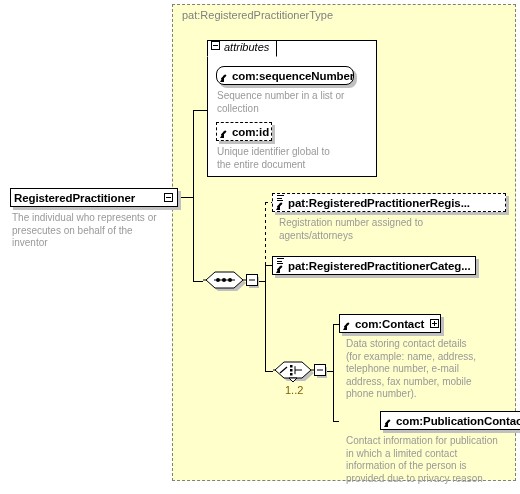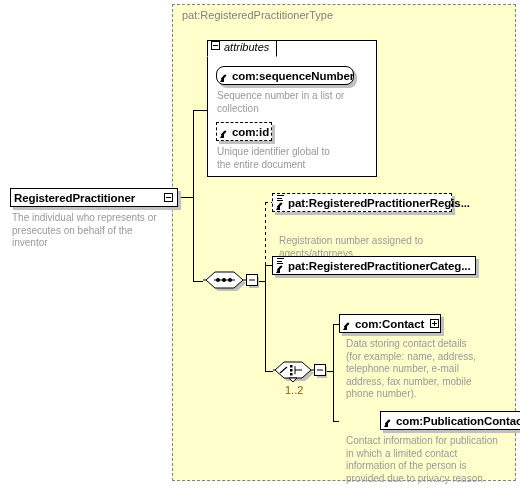--- a/index.html
+++ b/index.html
@@ -340,32 +340,32 @@
         <rect x="42" y="6" width="11" height="11" fill="#c0c0c0" transform="translate(2,2)"></rect>
         <rect x="41.5" y="5.5" width="11" height="11" fill="#fff" stroke="#000" stroke-width="1"></rect>
         <line x1="44" y1="11" x2="50" y2="11" stroke="#000" stroke-width="1"></line>
         <line x1="38" y1="11" x2="42" y2="11" stroke="#000" stroke-width="1"></line>
         <path d="M16,19 L24,19 L20,23 Z" fill="#fff" stroke="#000" stroke-width="1"></path>
       </g>
     </svg>
   </div>
   <div class="card-label" style="left:285px; top:384px;">1..2</div>
 
-  <div class="node dashed" style="left:272px; top:193px; width:180px;">
+  <div class="node dashed" style="left:272px; top:193px; width:234px;">
     <span class="icon-elem">
       <span class="lines">
           <i></i>
           <i></i>
           <i></i>
         </span>
       <span class="arr"></span>
     </span>
     <span class="node-label">pat:RegisteredPractitionerRegis...</span>
   </div>
-  <div class="doc" style="left:279px; top:235px; width:200px;">Registration number assigned to
+  <div class="doc" style="left:279px; top:217px; width:200px;">Registration number assigned to
 agents/attorneys</div>
 
   <div class="node" style="left:272px; top:256px; width:204px;">
     <span class="icon-elem">
       <span class="lines">
           <i></i>
           <i></i>
           <i></i>
         </span>
       <span class="arr"></span>

